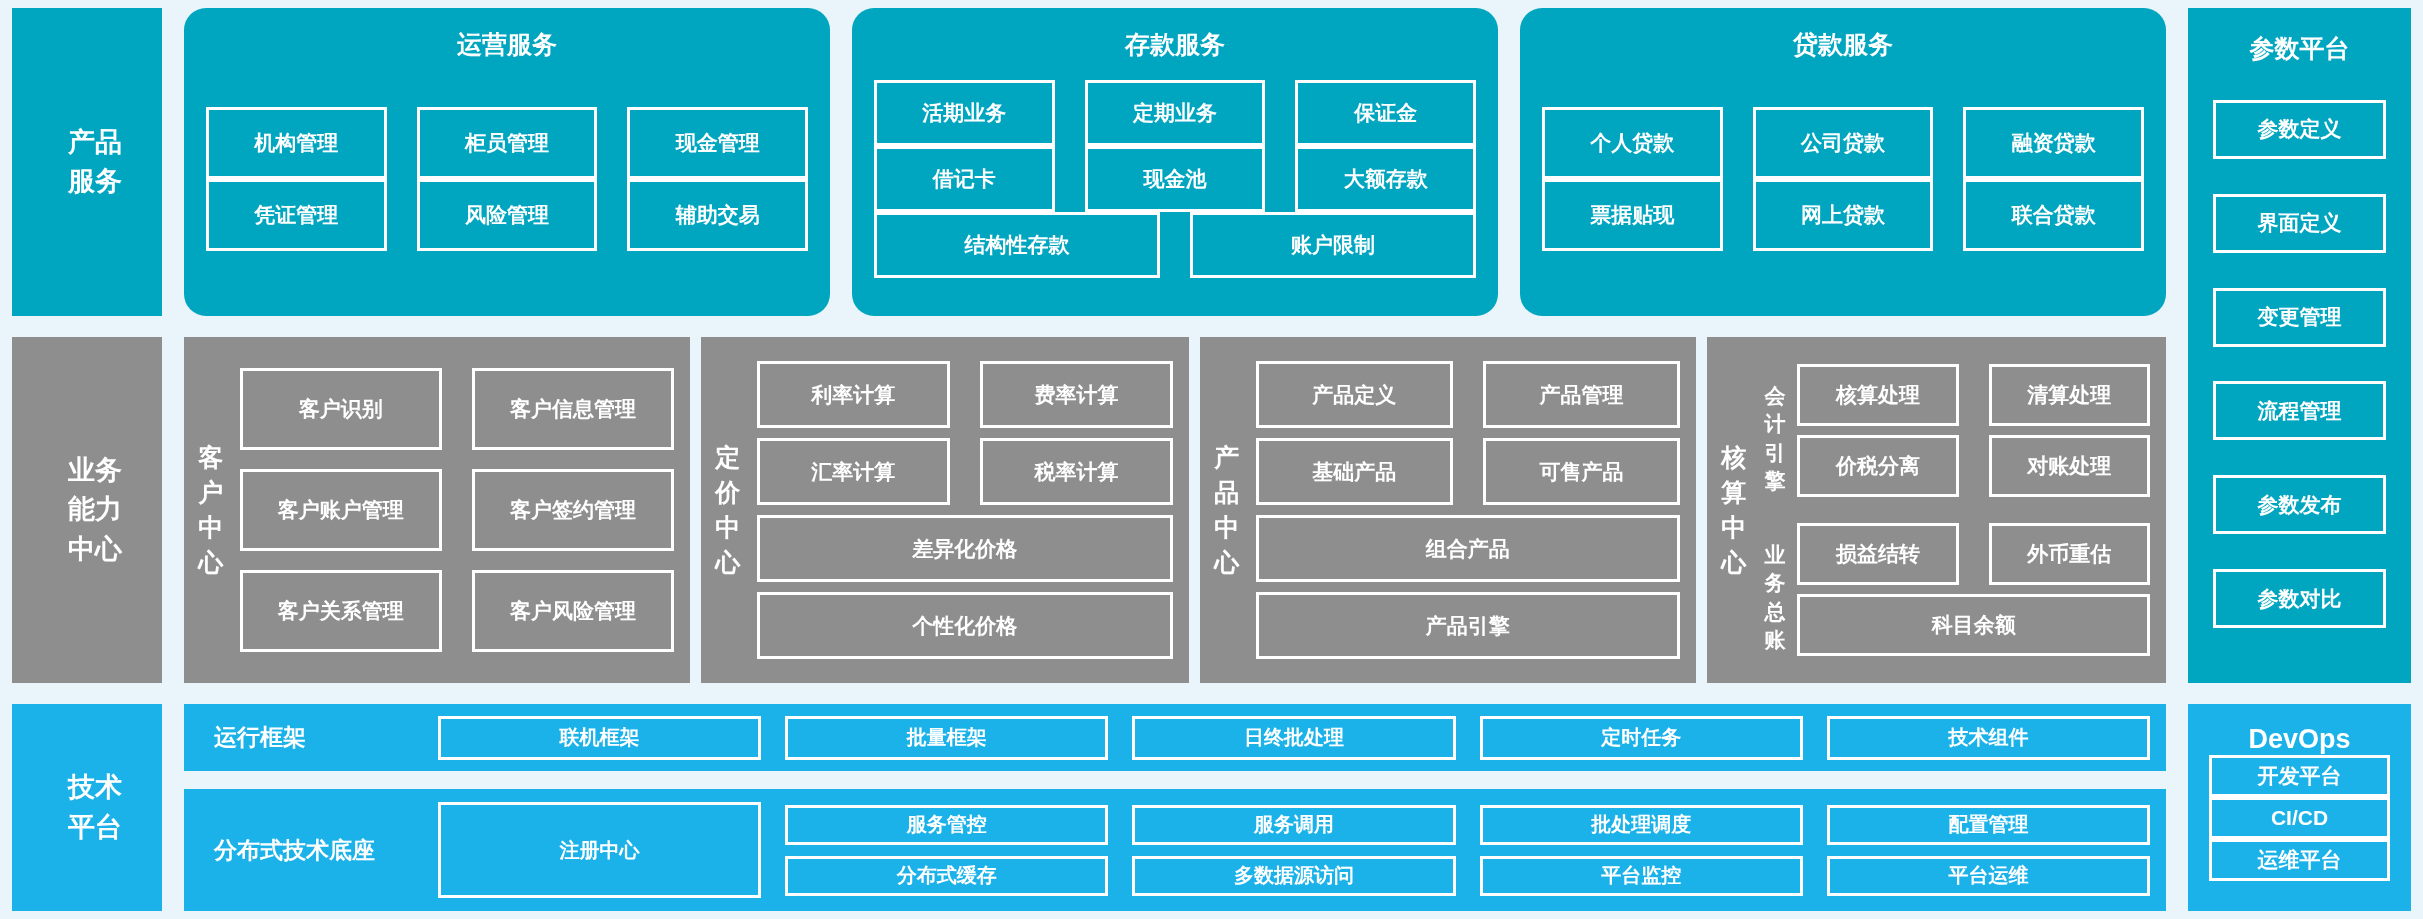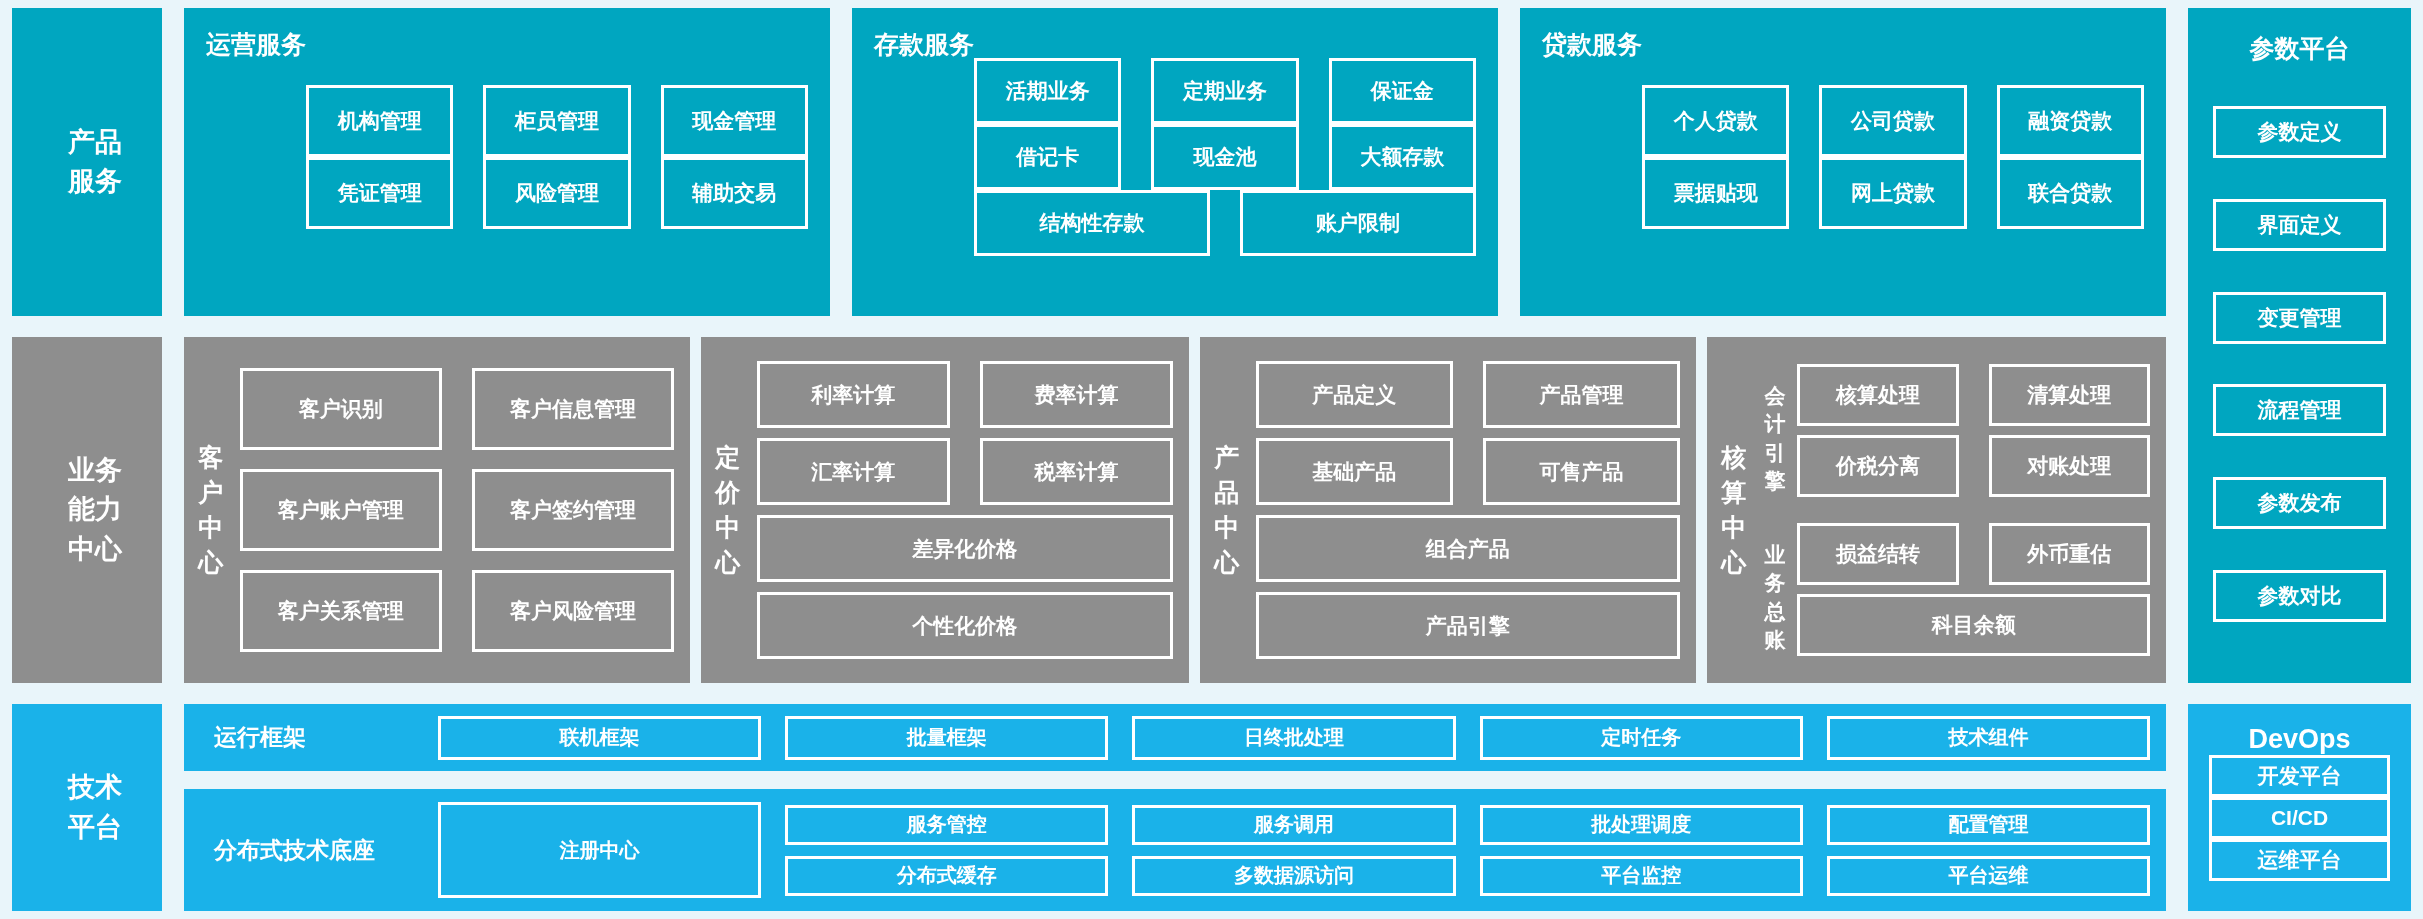--- a/index.html
+++ b/index.html
@@ -12,35 +12,35 @@
   .teal{background:#00a6c0;}
   .gray{background:#8e8e8e;}
   .blue{background:#1ab2e9;}
   .side-label{
     display:flex;align-items:center;justify-content:center;text-align:center;
     font-weight:bold;font-size:27px;line-height:1.45;padding-left:16px;
   }
   .side-label .wrap2{width:2.2em;word-break:break-all;}
   
   .top-panels{display:flex;gap:22px;}
-  .panel{flex:1;display:flex;flex-direction:row;padding:10px 22px 20px;}
+  .panel{flex:1;display:flex;flex-direction:column;padding:10px 22px 20px;border-radius:22px;}
   .panel-title{text-align:center;font-size:25px;font-weight:bold;padding-top:10px;}
   .panel-body{flex:1;display:flex;flex-direction:column;justify-content:center;}
   .brow{display:flex;gap:30px;}
   .btn{
     flex:1;display:flex;align-items:center;justify-content:center;text-align:center;
     border:3px solid #fff;font-size:21px;font-weight:bold;box-sizing:border-box;
   }
   .rows2 .btn{height:72px;}
   .rows3 .btn{height:66px;}
   
   .pp{grid-column:3;grid-row:1 / span 2;display:flex;flex-direction:column;padding:12px 25px 20px;}
   .pp-title{text-align:center;font-size:25px;font-weight:bold;padding-top:12px;}
   .pp-body{flex:1;display:flex;flex-direction:column;justify-content:space-evenly;}
-  .pp-body .btn{flex:none;height:52px;}
+  .pp-body .btn{flex:none;height:59px;}
   
   .mid{display:flex;gap:11px;}
   .sec{display:flex;align-items:center;padding:0 16px 0 12px;gap:14px;}
   .vlabel{
     flex:none;width:1.18em;word-break:break-all;text-align:center;
     font-weight:bold;font-size:25px;line-height:1.4;
   }
   .vlabel.small{font-size:21px;line-height:1.35;margin-top:16px;}
   .sec-grid{flex:1;display:flex;flex-direction:column;gap:10px;}
   .sec-customer{width:478px;}

